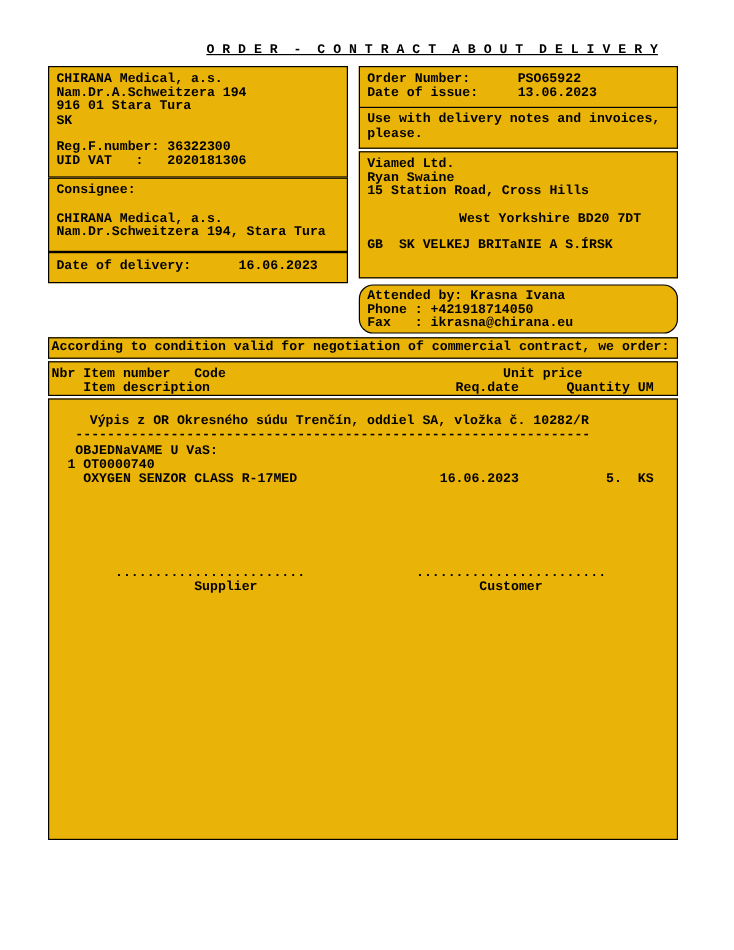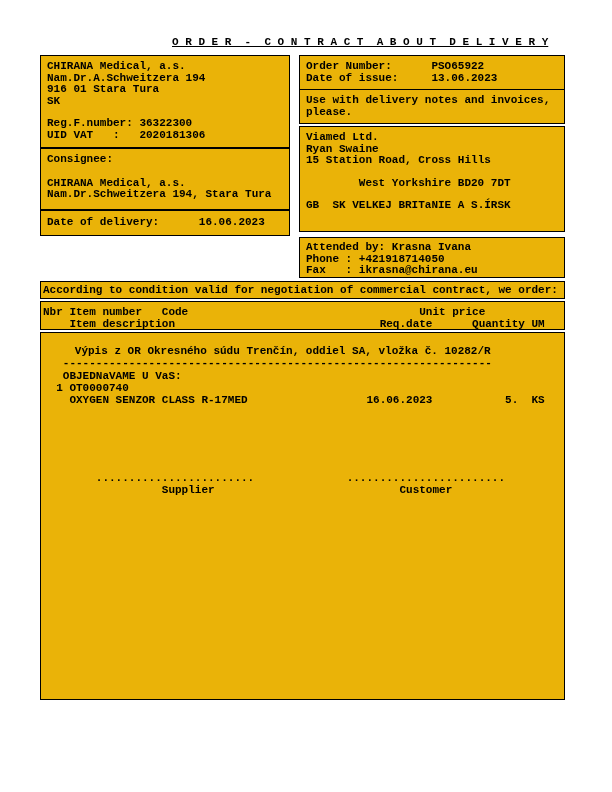--- a/index.html
+++ b/index.html
@@ -45,36 +45,36 @@
 
   <div class="box" style="left:299px; top:90px; width:266px; height:34px; border-top:none; padding:5px 6px;">
     <div class="line">Use with delivery notes and invoices,</div>
     <div class="line">please.</div>
   </div>
 
   <div class="box" style="left:299px; top:126px; width:266px; height:106px; padding:5px 6px;">
     <div class="line">Viamed Ltd.</div>
     <div class="line">Ryan Swaine</div>
     <div class="line">15 Station Road, Cross Hills</div>
-    <div class="line" style="margin-top:11px; padding-left:8ch;">West Yorkshire BD20 7DT</div>
+    <div class="line" style="margin-top:11px; padding-left:8ch;text-align:center;">West Yorkshire BD20 7DT</div>
     <div class="line" style="margin-top:11px;">GB  SK VELKEJ BRITaNIE A S.ÍRSK</div>
   </div>
 
   <div class="box" style="left:40px; top:148px; width:250px; height:62px; padding:5px 6px;">
     <div class="line">Consignee:</div>
     <div class="line" style="margin-top:12px;">CHIRANA Medical, a.s.</div>
     <div class="line">Nam.Dr.Schweitzera 194, Stara Tura</div>
   </div>
 
   <div class="box" style="left:40px; top:210px; width:250px; height:26px; padding:6px 6px;">
     <div class="line"><span class="lbl w23">Date of delivery:</span><span>16.06.2023</span></div>
   </div>
 
 
-  <div class="box" style="left:299px; top:237px; width:266px; height:41px; padding:4px 6px;">
+  <div class="box" style="left:299px; top:237px; width:266px; height:41px; padding:4px 6px;border-radius:12px;">
     <div class="line"><span class="lbl w13">Attended by:</span><span>Krasna Ivana</span></div>
     <div class="line"><span class="lbl w8">Phone :</span><span>+421918714050</span></div>
     <div class="line"><span class="lbl w8">Fax   :</span><span>ikrasna@chirana.eu</span></div>
   </div>
 
   <div class="box" style="left:40px; top:281px; width:525px; height:18px; padding:3px 2px;">
     <div class="line">According to condition valid for negotiation of commercial contract, we order:</div>
   </div>
 
   <div class="box" style="left:40px; top:301px; width:525px; height:29px;">

